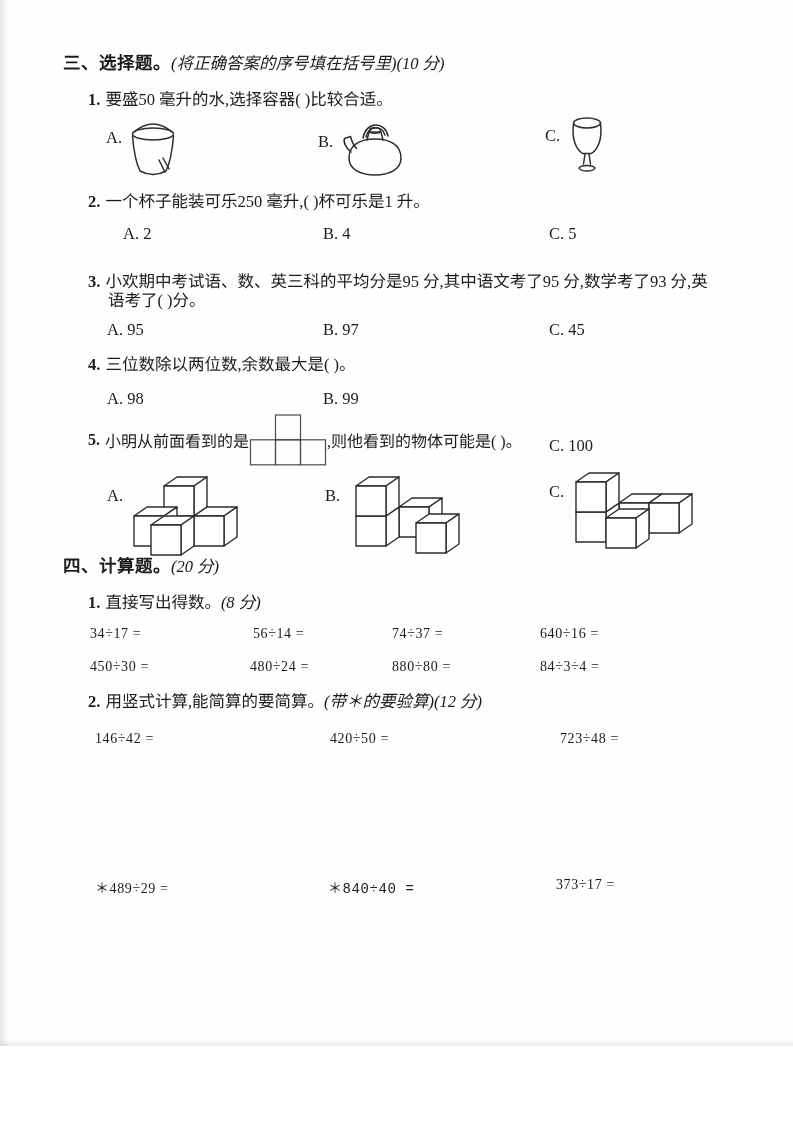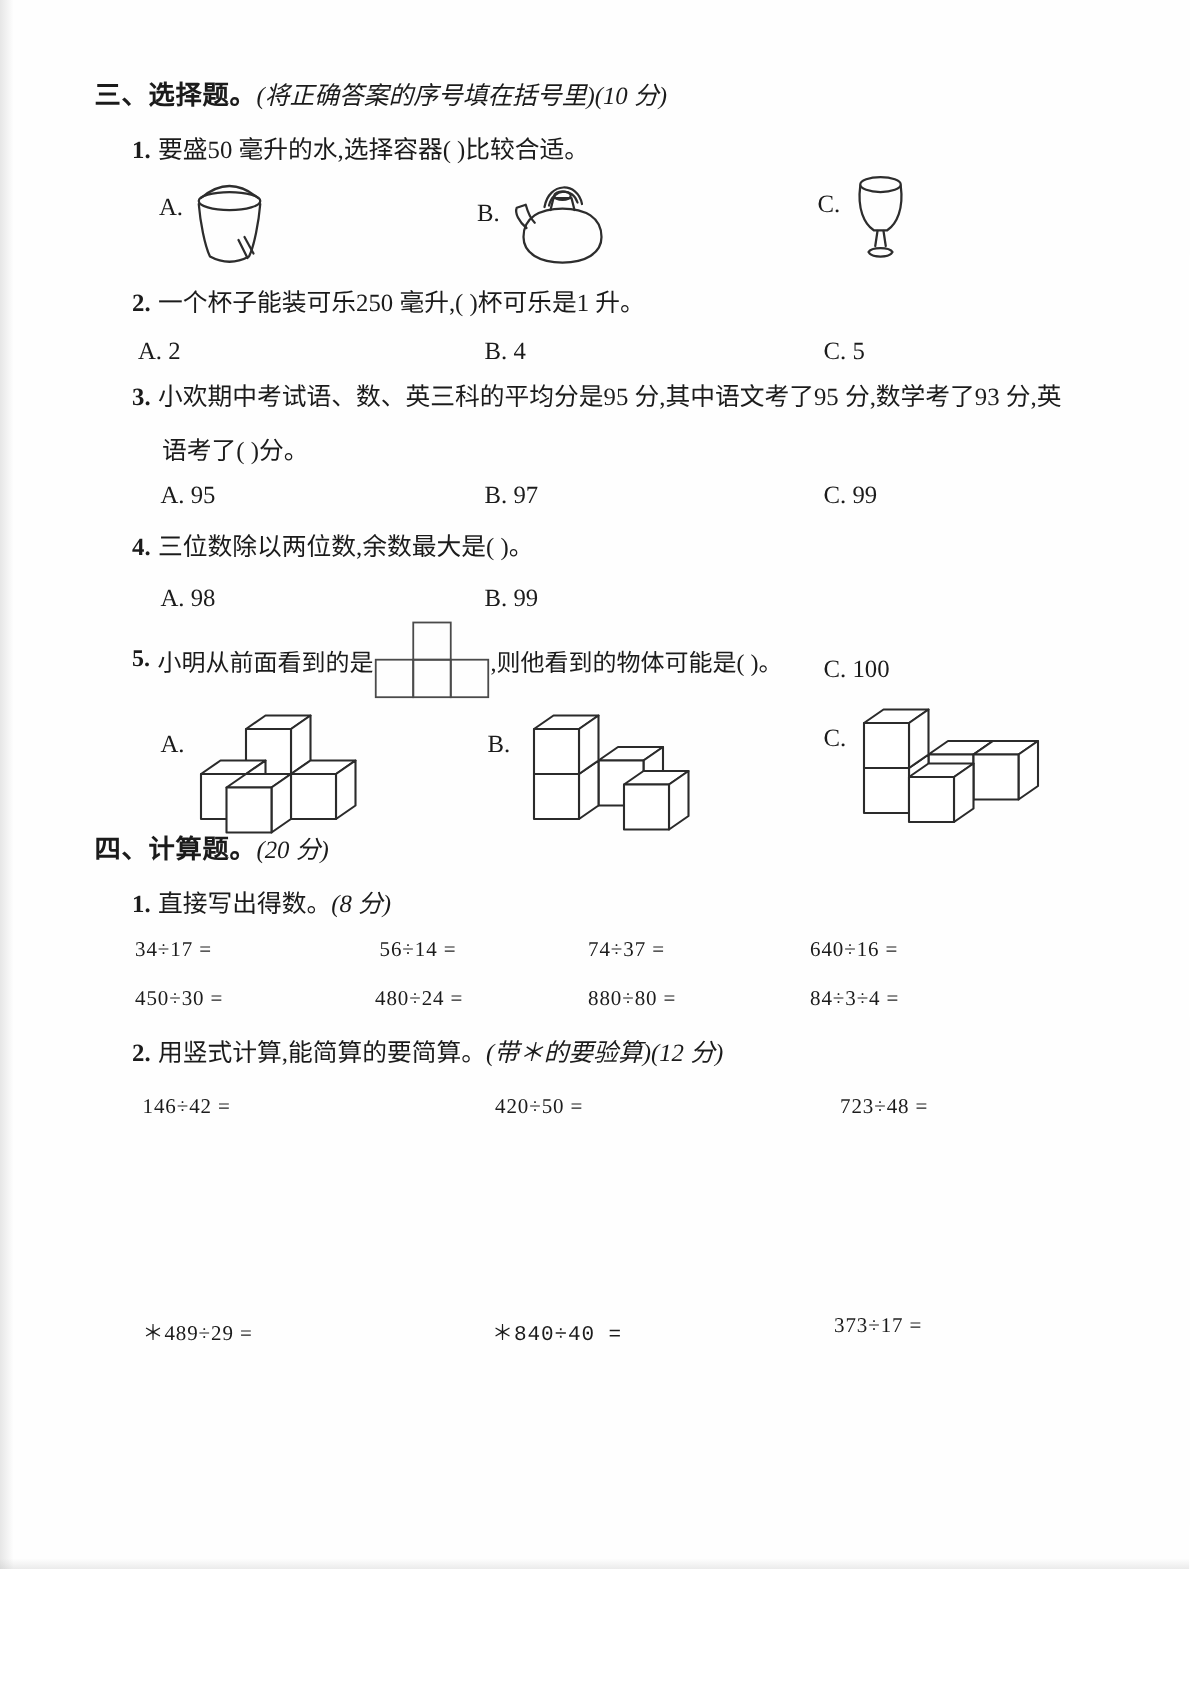--- a/index.html
+++ b/index.html
@@ -71,33 +71,33 @@
     <ellipse cx="21" cy="9" rx="13.5" ry="5"></ellipse>
     <path d="M7.5,10 C5.5,25 10,35 16.5,39.5 L25.5,39.5 C32,35 36.5,25 34.5,10"></path>
     <path d="M19,40 L17.5,50"></path>
     <path d="M23,40 L24.5,50"></path>
     <path d="M13,54 C15,50.5 27,50.5 29,54 C27,58 15,58 13,54 Z"></path>
   </svg>
 
   <div class="line" style="left:88px; top:192px;">
     <span class="qnum">2.</span><span>一个杯子能装可乐250 毫升,(      )杯可乐是1 升。</span>
   </div>
-  <span class="opt" style="left:92px; top:224px;text-align:center;">A. 2</span>
+  <span class="opt" style="left:123px; top:224px;text-align:center;">A. 2</span>
   <span class="opt" style="left:323px; top:224px;">B. 4</span>
   <span class="opt" style="left:549px; top:224px;">C. 5</span>
 
-  <div class="line" style="left:88px; top:255px;">
+  <div class="line" style="left:88px; top:272px;">
     <span class="qnum">3.</span><span>小欢期中考试语、数、英三科的平均分是95 分,其中语文考了95 分,数学考了93 分,英</span>
   </div>
   <div class="line" style="left:108px; top:291px;">
     <span>语考了(      )分。</span>
   </div>
   <span class="opt" style="left:107px; top:320px;">A. 95</span>
   <span class="opt" style="left:323px; top:320px;">B. 97</span>
-  <span class="opt" style="left:549px; top:320px;">C. 99</span>
+  <span class="opt" style="left:549px; top:320px;">C. 45</span>
 
   <div class="line" style="left:88px; top:355px;">
     <span class="qnum">4.</span><span>三位数除以两位数,余数最大是(      )。</span>
   </div>
   <span class="opt" style="left:107px; top:389px;">A. 98</span>
   <span class="opt" style="left:323px; top:389px;">B. 99</span>
   <span class="opt" style="left:549px; top:389px;margin-top:47px;">C. 100</span>
 
   <div class="q5row" style="left:88px; top:414px; height:52px;">
     <span class="qnum">5.</span>

